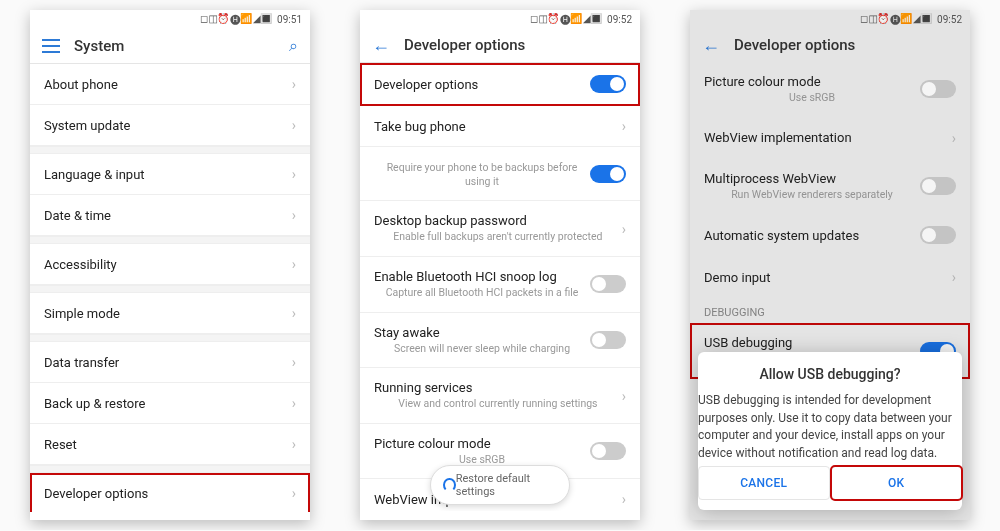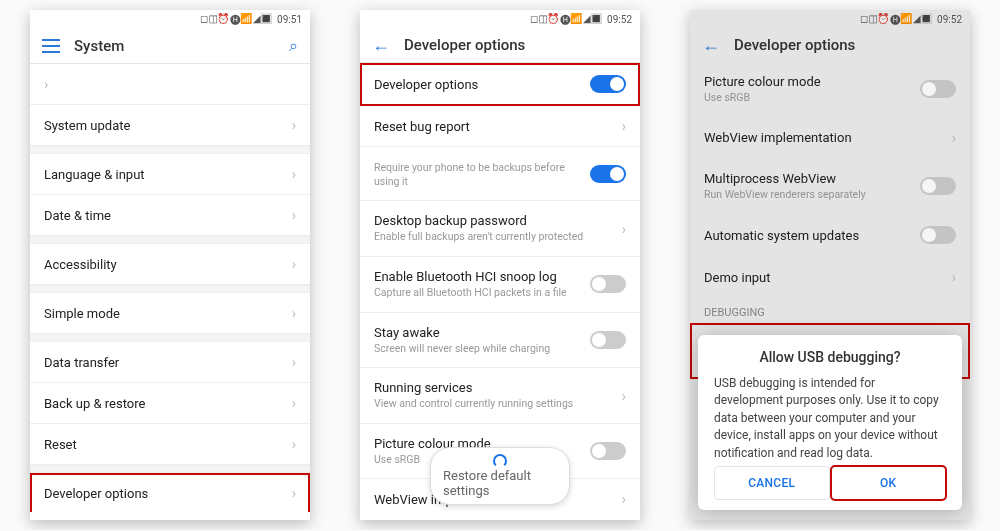--- a/index.html
+++ b/index.html
@@ -47,46 +47,46 @@
   .hamburger span { height:2px; background:#2d7ad6; }
   .back-arrow { width:18px; color:#2d7ad6; margin-right:14px; font-size:18px; line-height:1; }
   .header-title { font-size:15px; font-weight:500; flex:1; }
   .search-icon { color:#2d7ad6; font-size:16px; }
   .row {
     display:flex; align-items:center; justify-content:space-between;
     padding:12px 14px; border-bottom:1px solid #eee;
   }
   .row .label { flex:1; }
   .row .title { font-size:13px; color:#222; }
-  .row .sub { font-size:10.5px; color:#999; margin-top:2px; line-height:1.3;}
+  .row .sub { font-size:10.5px; color:#999; margin-top:2px; line-height:1.3;text-align:center;}
   .chevron { color:#bbb; font-size:14px; }
   .section-gap { height:8px; background:#f4f4f4; border-bottom:1px solid #eee; border-top:1px solid #eee;}
   .section-label { font-size:11px; color:#888; padding:8px 14px 4px; }
   .highlight { outline:2.5px solid #c40808; outline-offset:-2px; }
   .toggle {
     width:36px; height:18px; border-radius:10px; background:#ccc; position:relative; flex-shrink:0;
   }
   .toggle::after {
     content:""; position:absolute; top:2px; left:2px; width:14px; height:14px; border-radius:50%; background:#fff;
     transition:left .1s;
   }
   .toggle.on { background:#1a73e8; }
   .toggle.on::after { left:20px; }
   .fab {
     position:absolute; bottom:6px; left:50%; transform:translateX(-50%);
     background:#fff; border:1px solid #ddd; border-radius:20px;
-    padding:6px 12px; font-size:13px; color:#666;
-    display:flex; flex-direction:column; align-items:center;
+    padding:6px 12px; font-size:11px; color:#666;
+    display:flex; flex-direction:row; align-items:center;
     box-shadow:0 2px 6px rgba(0,0,0,0.15);
   }
   .fab .circ { width:14px;height:14px;border:2px solid #1a73e8;border-bottom-color:transparent;border-radius:50%;}
   .dialog {
     position:absolute; left:8px; right:8px; bottom:10px;
     background:#fff; border-radius:6px; box-shadow:0 2px 20px rgba(0,0,0,0.25);
-    padding:14px 16px 10px; z-index:5;
+    padding:14px 0 10px; z-index:5;
   }
   .dialog-title { text-align:center; font-size:14px; font-weight:500; margin-bottom:10px;}
   .dialog-body { font-size:12px; color:#444; line-height:1.45; margin-bottom:4px;}
   .dialog-btns { display:flex; gap:1px; }
   .dialog-btn {
     flex:1; text-align:center; padding:9px 0; border:1px solid #e5e5e5; border-radius:4px;
     font-size:12px; font-weight:500; letter-spacing:.3px;
   }
   .dialog-btn.cancel { color:#1a73e8;}
   .dialog-btn.ok { color:#1a73e8;}
@@ -107,20 +107,23 @@
         <span></span>
         <span></span>
         <span></span>
       </div>
     <div class="header-title">System</div>
     <div class="search-icon">⌕</div>
   </div>
   <div class="scroll">
       <div class="inner" id="p1list">
         <div class="row">
+          <div class="label">
+            <div class="title">About phone</div>
+          </div>
           <div class="chevron">›</div>
         </div>
         <div class="row">
           <div class="label">
             <div class="title">System update</div>
           </div>
           <div class="chevron">›</div>
         </div>
         <div class="section-gap"></div>
         <div class="row">
@@ -191,21 +194,21 @@
   <div class="scroll">
       <div class="inner" id="p2list">
         <div class="row highlight">
           <div class="label">
             <div class="title">Developer options</div>
           </div>
           <div class="toggle on"></div>
         </div>
         <div class="row">
           <div class="label">
-            <div class="title">Reset bug report</div>
+            <div class="title">Take bug phone</div>
           </div>
           <div class="chevron">›</div>
         </div>
         <div class="row">
           <div class="label">
             <div class="sub">Require your phone to be backups before using it</div>
           </div>
           <div class="toggle on"></div>
         </div>
         <div class="row">

